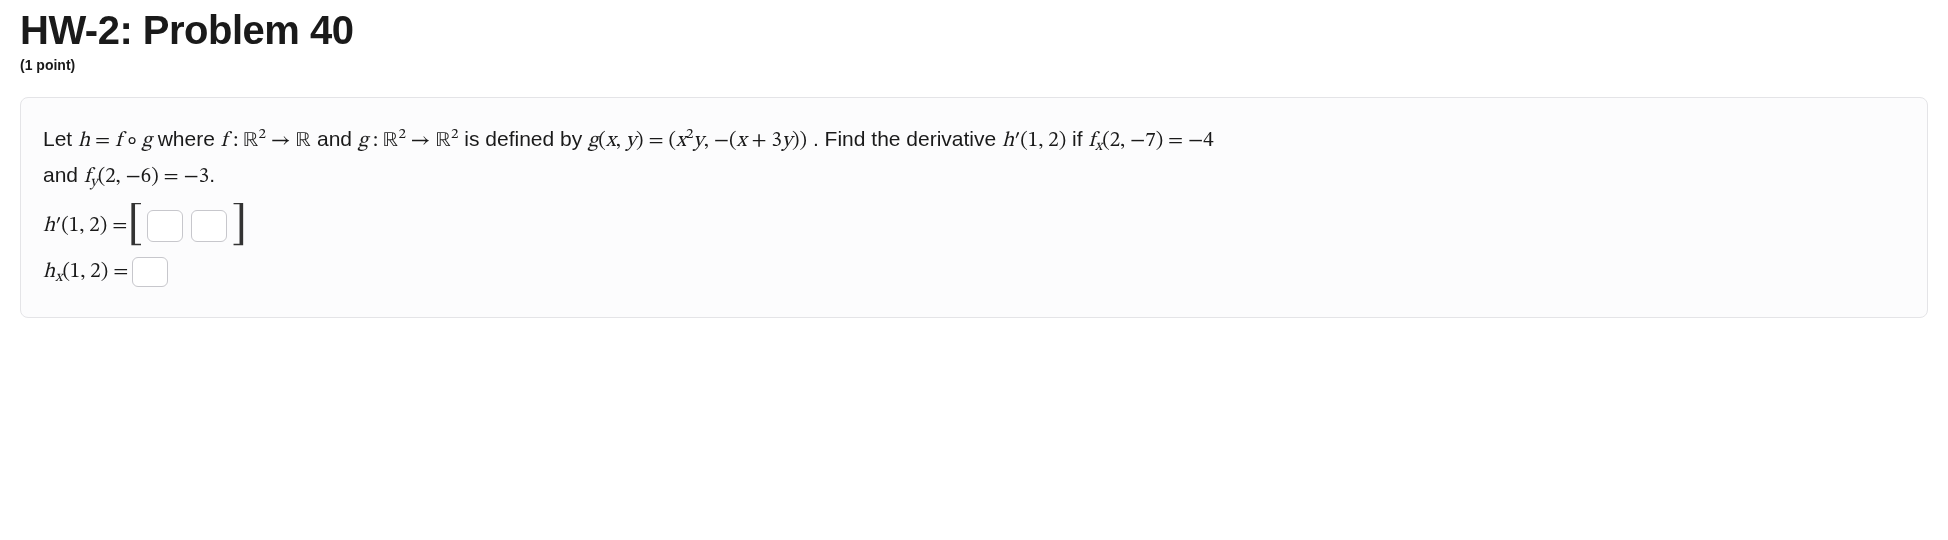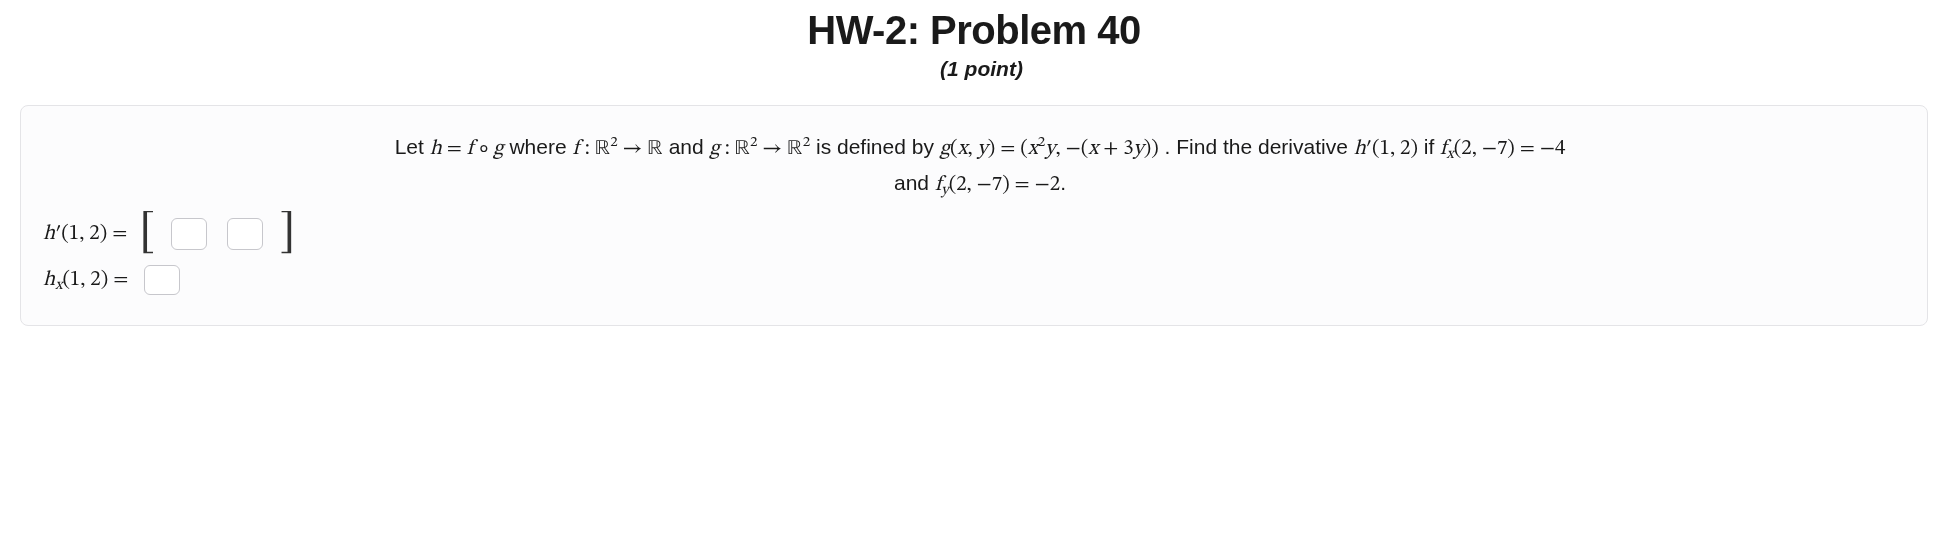--- a/index.html
+++ b/index.html
@@ -6,33 +6,31 @@
     margin: 0;
     padding: 0;
     font-family: -apple-system, BlinkMacSystemFont, "Segoe UI", Helvetica, Arial, sans-serif;
     color: #1a1a1a;
     background: #fff;
   }
   .page {
     padding: 8px 20px 20px 20px;
     width: 1948px;
     box-sizing: border-box;
-    text-align: center;
   }
   h1.title {
     font-size: 40px;
     font-weight: 700;
     margin: 0 0 4px 0;
     letter-spacing: -0.5px;
   }
   .points {
-    font-size: 21px;
+    font-size: 14px;
     font-weight: 600;
-    margin: 0 0 24px 15px;
-    font-style: italic;
+    margin: 0 0 24px 0;
   }
   .problem-box {
     border: 1px solid #e4e4e7;
     border-radius: 8px;
     background: #fcfcfd;
     padding: 20px 10px 22px 22px;
     font-size: 21px;
     line-height: 1.6;
   }
   
@@ -51,21 +49,21 @@
   .math sub {
     font-size: 0.72em;
     vertical-align: -0.25em;
     line-height: 0;
     font-style: italic;
   }
   .row {
     display: flex;
     align-items: center;
     flex-wrap: wrap;
-    gap: 0 12px;
+    gap: 0 0;
     margin-bottom: 6px;
   }
   
   .bigbracket {
     font-family: "Cambria Math","STIX Two Math", serif;
     font-size: 46px;
     line-height: 1;
     color: #333;
     font-style: normal;
     position: relative;
@@ -109,21 +107,21 @@
       <span> and </span>
       <span class="math">g <span class="rm">:</span> <span class="bb">ℝ</span><sup><span class="rm">2</span></sup> <span class="rm">→</span> <span class="bb">ℝ</span><sup><span class="rm">2</span></sup></span>
       <span> is defined by </span>
       <span class="math">g<span class="rm">(</span>x<span class="rm">,</span> y<span class="rm">)</span> <span class="rm">=</span> <span class="rm">(</span>x<sup><span class="rm">2</span></sup>y<span class="rm">,</span> <span class="rm">−(</span>x <span class="rm">+</span> <span class="rm">3</span>y<span class="rm">))</span></span>
       <span>. Find the derivative </span>
       <span class="math">h<span class="rm">′(1, 2)</span></span>
       <span> if </span>
       <span class="math">f<sub>x</sub><span class="rm">(2, −7) = −4</span></span>
       <br>
       <span>and </span>
-      <span class="math">f<sub>y</sub><span class="rm">(2, −7) = −2</span></span><span>.</span>
+      <span class="math">f<sub>y</sub><span class="rm">(2, −6) = −3</span></span><span>.</span>
     </div>
 
     <div class="row">
       <span class="math">h<span class="rm">′(1, 2) =</span></span>
       <span class="bigbracket">[</span>
       <span class="ansbox"></span>
       <span class="ansbox"></span>
       <span class="bigbracket">]</span>
     </div>
 

